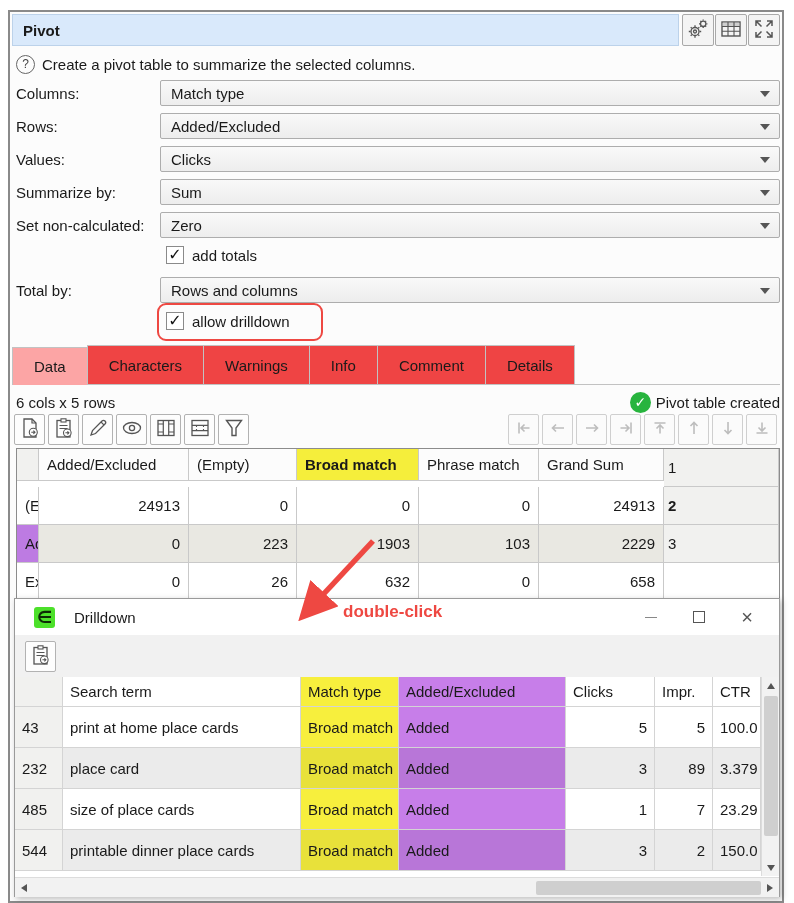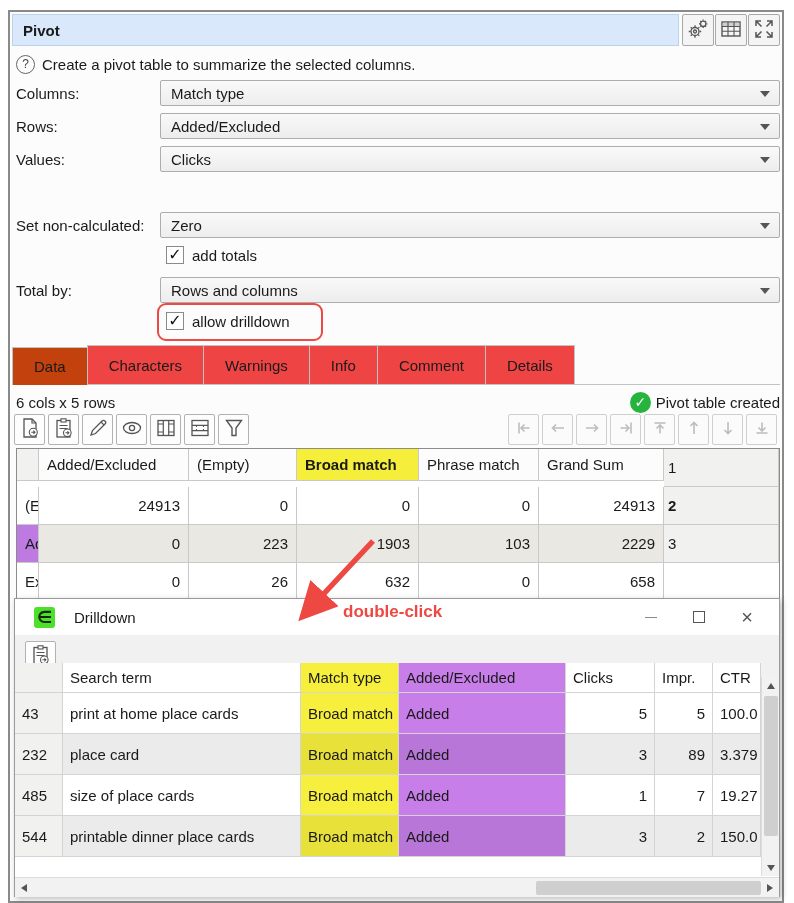--- a/index.html
+++ b/index.html
@@ -56,21 +56,21 @@
   }
   
   .tabs {
     position:absolute; left:2px; top:335px; width:768px; height:38px;
     display:flex; align-items:flex-end; border-bottom:1px solid #c2c2c2;
   }
   .tab {
     height:39px; display:flex; align-items:center; padding:0 21px;
     background:#ef4444; border:1px solid #c2c2c2; border-bottom:none; margin-right:-1px;
   }
-  .tab.active { height:38px; background:#c2410c; margin-bottom:-1px; z-index:2; }
+  .tab.active { height:38px; background:#fca5a5; margin-bottom:-1px; z-index:2; }
   
   .status-row { position:absolute; left:6px; top:378px; width:764px; height:24px; display:flex; align-items:center; }
   .status-right { margin-left:auto; display:flex; align-items:center; gap:5px; }
   .green-check {
     width:21px; height:21px; background:#27b43e; border-radius:50%;
     color:#fff; font-weight:900; font-size:14px;
     display:flex; align-items:center; justify-content:center;
   }
   
   .toolbar { position:absolute; left:4px; top:402px; width:766px; height:32px; display:flex; }
@@ -113,21 +113,21 @@
   }
   .dd-title { margin-left:19px; }
   .dd-controls { margin-left:auto; display:flex; margin-right:8px; }
   .dd-ctl { width:48px; height:30px; display:flex; align-items:center; justify-content:center; color:#555; }
   .glyph-min { width:12px; height:0; border-top:1.5px solid #888; }
   .glyph-max { width:12px; height:12px; border:1.3px solid #555; }
   .glyph-close { font-size:20px; color:#555; line-height:1; }
   .dd-toolbar { position:absolute; left:0; top:36px; width:764px; height:42px; background:#f1f1f1; display:flex; align-items:center; }
   .dd-toolbar .t-btn { margin-left:10px; }
   .dtable {
-    position:absolute; left:0; top:64px; width:746px;
+    position:absolute; left:0; top:78px; width:746px;
     border-right:1px solid #c9c9c9;
     display:grid; grid-template-columns:48px 238px 98px 167px 89px 58px 48px;
     background:#a21caf;
   }
   .dc {
     border-right:1px solid #d4d4d4; border-bottom:1px solid #d4d4d4;
     display:flex; align-items:center; padding:0 7px; height:41px;
     overflow:hidden; white-space:nowrap; background:#fff;
   }
   .dc.hdr { height:30px; }
@@ -219,20 +219,27 @@
       <span class="flabel">Rows:</span>
       <div class="dropdown">
         <span>Added/Excluded</span>
         <span class="dd-arrow"></span>
       </div>
     </div>
     <div class="frow" style="top:134px">
       <span class="flabel">Values:</span>
       <div class="dropdown">
         <span>Clicks</span>
+        <span class="dd-arrow"></span>
+      </div>
+    </div>
+    <div class="frow" style="top:167px">
+      <span class="flabel">Summarize by:</span>
+      <div class="dropdown">
+        <span>Sum</span>
         <span class="dd-arrow"></span>
       </div>
     </div>
     <div class="frow" style="top:200px">
       <span class="flabel">Set non-calculated:</span>
       <div class="dropdown">
         <span>Zero</span>
         <span class="dd-arrow"></span>
       </div>
     </div>
@@ -486,21 +493,21 @@
       <div class="dc num alt">3</div>
       <div class="dc num alt">89</div>
       <div class="dc alt">3.379</div>
 
       <div class="dc rnum">485</div>
       <div class="dc">size of place cards</div>
       <div class="dc ylw">Broad match</div>
       <div class="dc prp">Added</div>
       <div class="dc num">1</div>
       <div class="dc num">7</div>
-      <div class="dc">19.27</div>
+      <div class="dc">23.29</div>
 
       <div class="dc rnum">544</div>
       <div class="dc alt">printable dinner place cards</div>
       <div class="dc ylw alt">Broad match</div>
       <div class="dc prp alt">Added</div>
       <div class="dc num alt">3</div>
       <div class="dc num alt">2</div>
       <div class="dc alt">150.0</div>
     </div>
 

